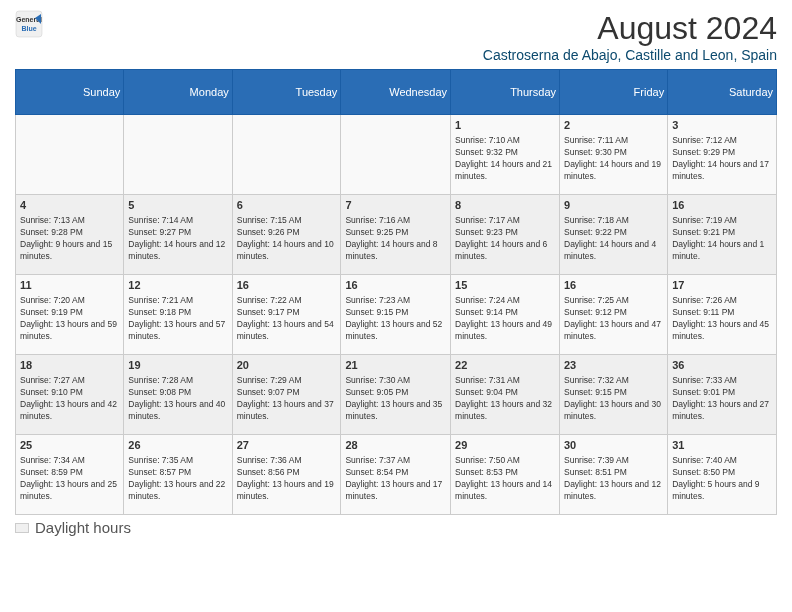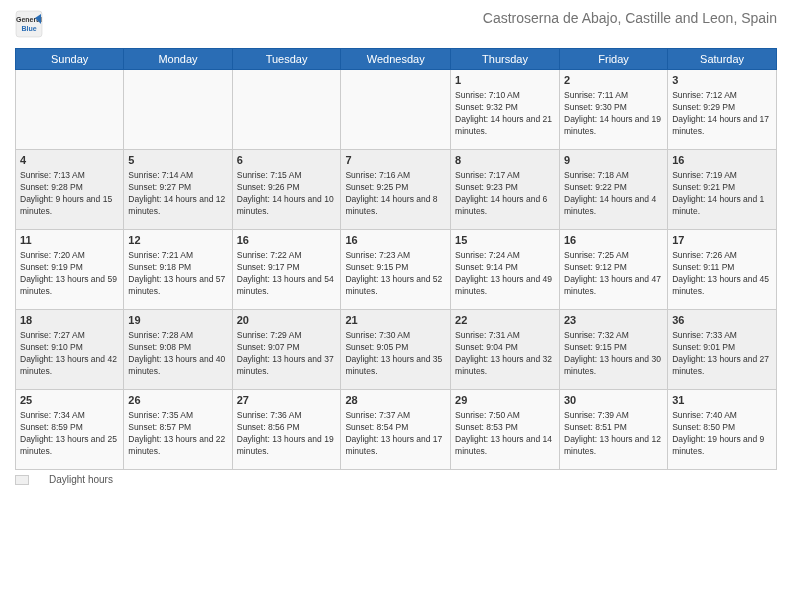--- a/index.html
+++ b/index.html
@@ -6,29 +6,29 @@
     body { font-family: Arial, sans-serif; background: #fff; width: 792px; height: 612px; overflow: hidden; }
     
     .page { width: 792px; height: 612px; padding: 10px 15px; }
     
     .header { display: flex; justify-content: space-between; align-items: flex-start; margin-bottom: 6px; }
     
     .logo { display: flex; align-items: center; gap: 2px; }
     
     .title-area { text-align: right; }
     .main-title { font-size: 32px; font-weight: normal; color: #333; }
-    .subtitle { font-size: 14px; color: #737373; }
+    .subtitle { font-size: 14px; color: #0c4a6e; }
     
     .calendar { width: 100%; border-collapse: collapse; font-size: 9px; }
     
     .calendar thead th {
       background-color: #2a6db5;
       color: #fff;
-      padding: 4px 3px;
-      text-align: center;
+      padding: 16px 3px;
+      text-align: right;
       font-size: 11px;
       font-weight: normal;
       border: 1px solid #1a5da5;
     }
     
     .calendar tbody td {
       border: 1px solid #ccc;
       vertical-align: top;
       padding: 3px 4px;
       height: 80px;
@@ -39,40 +39,41 @@
       line-height: 1.4;
     }
     
     .calendar tbody tr:nth-child(odd) td { background: #f9f9f9; }
     .calendar tbody tr:nth-child(even) td { background: #efefef; }
     
     .day-num { font-size: 11px; font-weight: bold; color: #333; display: block; margin-bottom: 2px; }
     
     .empty { background: #f9f9f9 !important; }
     
-    .legend { display: flex; align-items: center; gap: 20px; margin-top: 4px; font-size: 10px; color: #555; }
+    .legend { display: flex; align-items: center; gap: 6px; margin-top: 4px; font-size: 15px; color: #555; }
     .legend-box { width: 14px; height: 10px; background: #f0f0f0; border: 1px solid #ccc; display: inline-block; }
   </style>
 </head>
 <body>
 
 <div class="page">
 
   <div class="header">
     <div class="logo">
       <div>
         <svg width="28" height="28" viewBox="0 0 28 28">
           <rect x="1" y="1" width="26" height="26" rx="3" fill="#f0f0f0" stroke="#ccc" stroke-width="0.5"></rect>
           <text x="14" y="12" text-anchor="middle" font-size="7" font-weight="bold" fill="#333">General</text>
           <text x="14" y="21" text-anchor="middle" font-size="7" font-weight="bold" fill="#2a6db5">Blue</text>
           <polygon points="20,8 26,4 26,14" fill="#2a6db5"></polygon>
         </svg>
       </div>
     </div>
     <div class="title-area">
+      <div class="main-title">August 2024</div>
       <div class="subtitle">Castroserna de Abajo, Castille and Leon, Spain</div>
     </div>
   </div>
 
   <table class="calendar">
     <thead>
       <tr>
       <th>Sunday</th>
           <th>Monday</th>
           <th>Tuesday</th>
@@ -273,21 +274,21 @@
           <td>
             <span class="day-num">30</span>
             <div>Sunrise: 7:39 AM</div>
             <div>Sunset: 8:51 PM</div>
             <div>Daylight: 13 hours and 12 minutes.</div>
           </td>
           <td>
             <span class="day-num">31</span>
             <div>Sunrise: 7:40 AM</div>
             <div>Sunset: 8:50 PM</div>
-            <div>Daylight: 19 hours and 9 minutes.</div>
+            <div>Daylight: 5 hours and 9 minutes.</div>
           </td>
         </tr>
       </tbody>
   </table>
 
   <div class="legend">
     <div class="legend-box"></div>
     <span>Daylight hours</span>
   </div>
 

